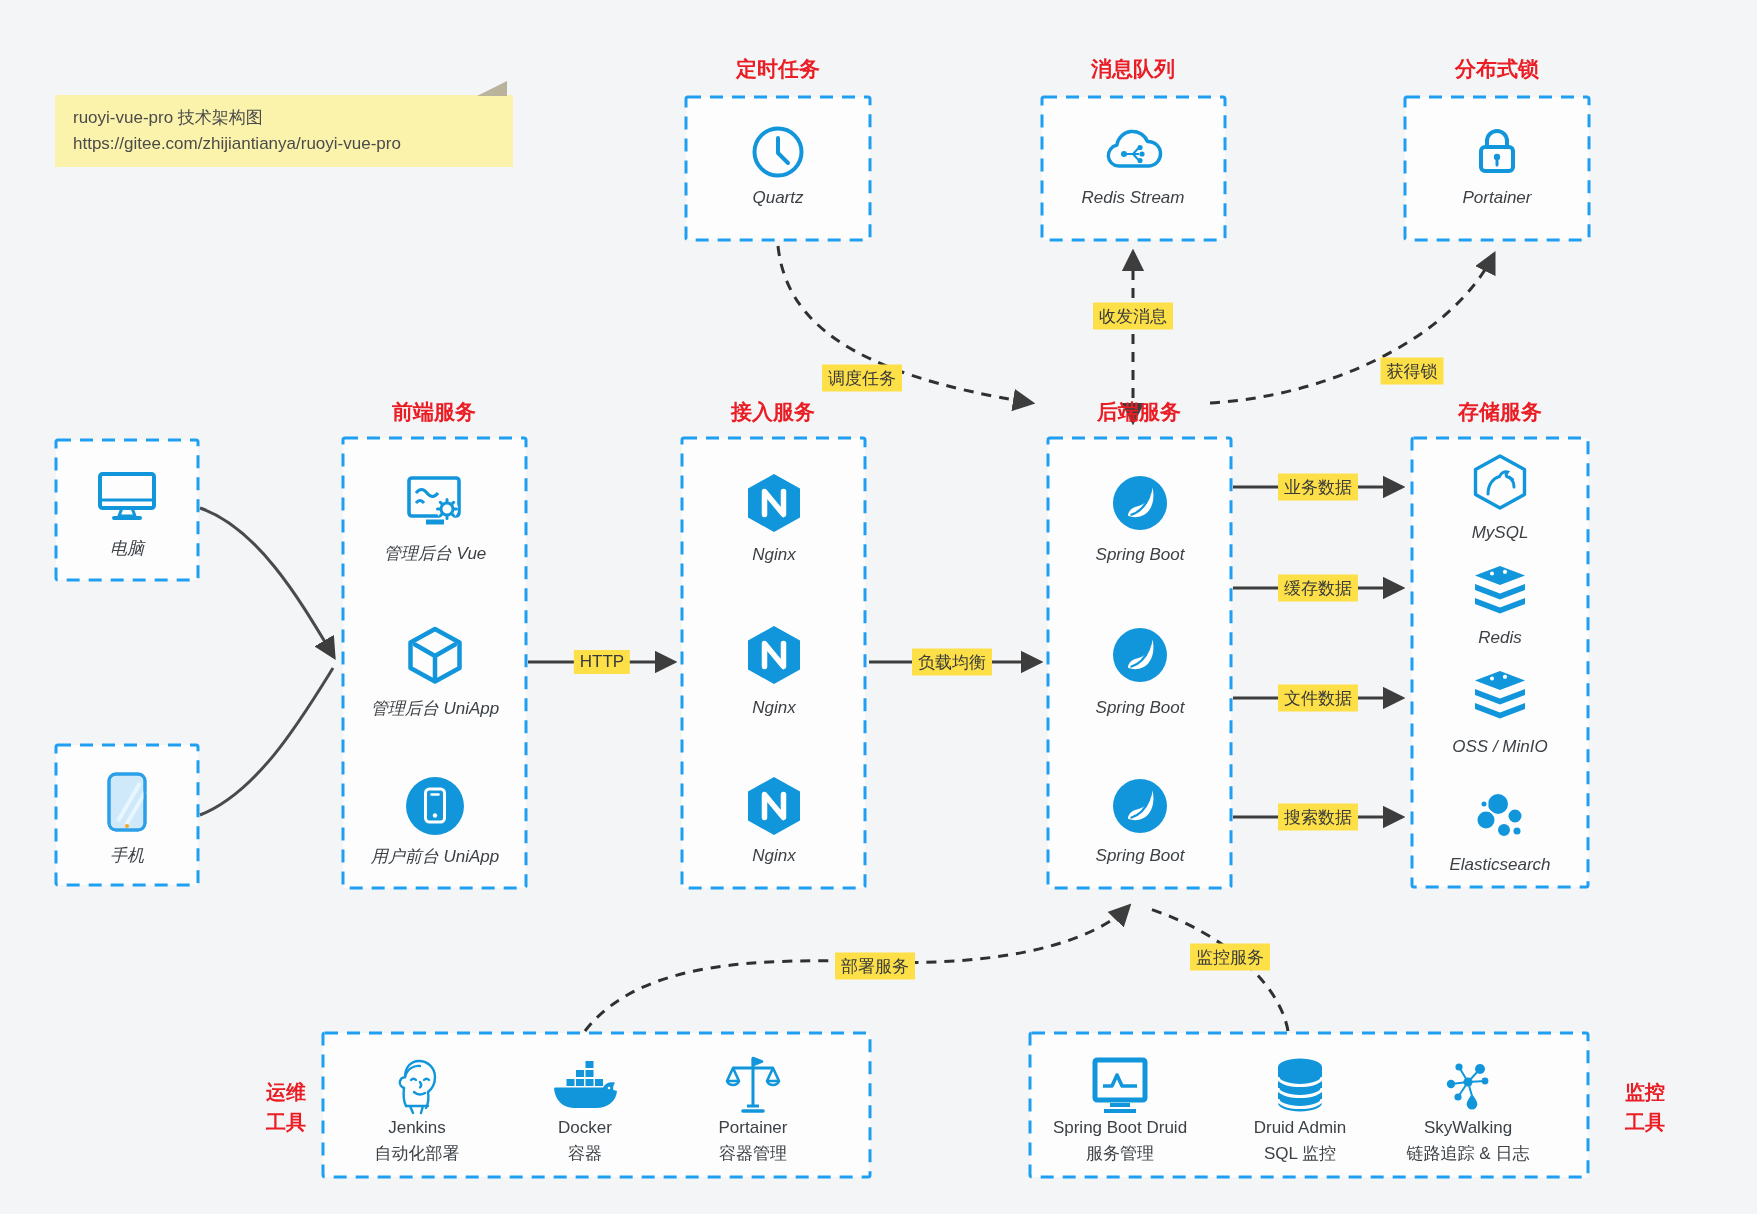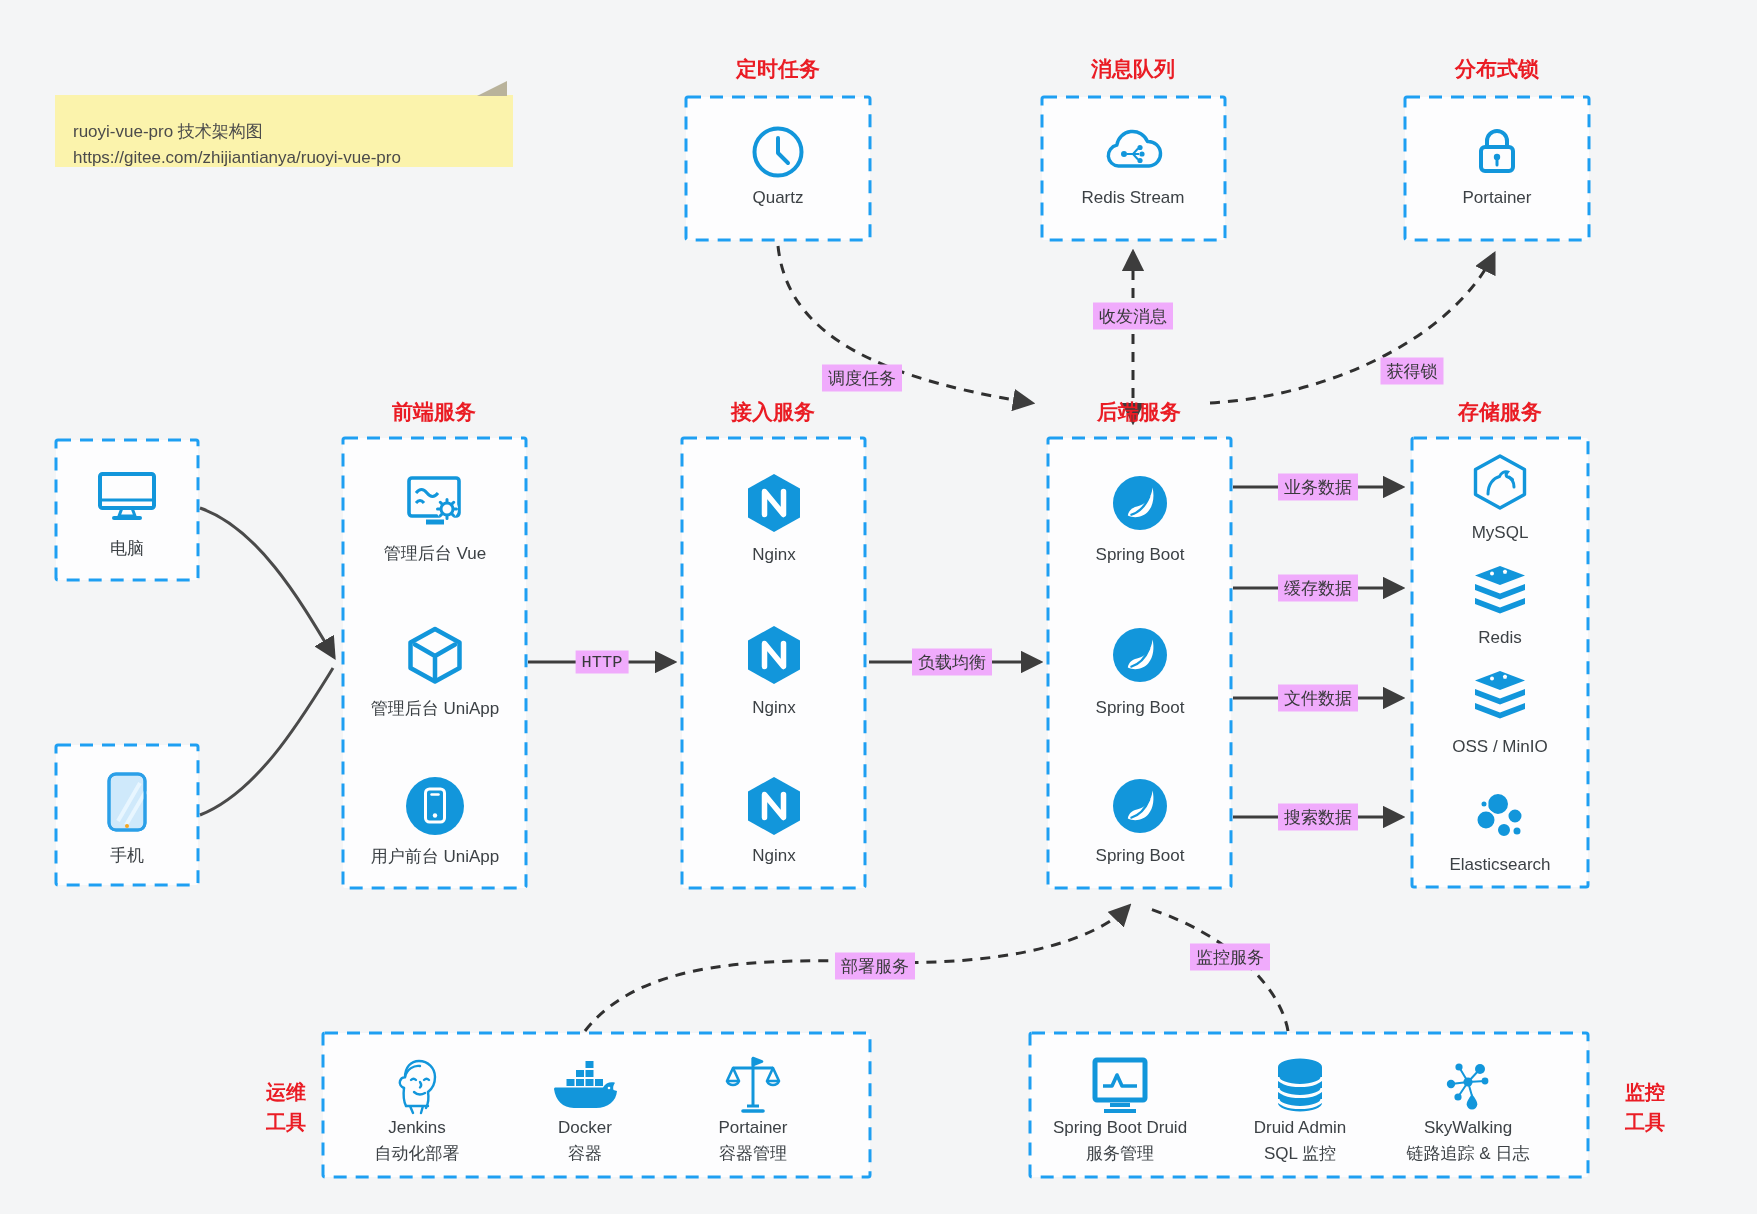--- a/index.html
+++ b/index.html
@@ -1,30 +1,30 @@
 <!DOCTYPE html>
 <html><head>
 <meta charset="utf-8">
 <style>
   html,body{margin:0;padding:0;background:#f4f5f6;}
   .canvas{position:relative;width:1757px;height:1214px;background:#f4f5f6;overflow:hidden;
           font-family:"Liberation Sans", sans-serif;}
   svg.layer{position:absolute;left:0;top:0;z-index:0;}
   .grp{position:absolute;z-index:1;}
   .ic{position:absolute;transform:translate(-50%,-50%);line-height:0;}
-  .lb{position:absolute;transform:translate(-50%,-50%);font-size:17px;color:#3c4145;white-space:nowrap;z-index:1;}
+  .lb{position:absolute;transform:translate(-50%,-50%);font-size:17px;color:#3c4145;white-space:nowrap;z-index:1;font-style:italic;}
   .rt{position:absolute;transform:translate(-50%,-50%);font-size:21px;font-weight:bold;color:#ea1c24;white-space:nowrap;z-index:1;}
   .side-rt{position:absolute;transform:translateX(-50%);font-size:20px;font-weight:bold;color:#ea1c24;
            text-align:center;line-height:30px;white-space:nowrap;z-index:1;}
-  .el{position:absolute;transform:translate(-50%,-50%);font-size:17px;color:#38393b;background:#f0abfc;
-      padding:2px 6px;white-space:nowrap;z-index:2;font-family:Liberation Mono, monospace;}
+  .el{position:absolute;transform:translate(-50%,-50%);font-size:17px;color:#38393b;background:#fde047;
+      padding:2px 6px;white-space:nowrap;z-index:2;}
   .b2{position:absolute;transform:translateX(-50%);text-align:center;font-size:17px;line-height:26px;
       color:#3c4145;white-space:nowrap;z-index:1;}
   .note{position:absolute;left:55px;top:95px;width:458px;height:72px;background:#fbf3ac;z-index:1;
-        padding:24px 18px;box-sizing:border-box;font-size:17px;line-height:26px;color:#4b4b4b;}
+        padding:10px 18px;box-sizing:border-box;font-size:17px;line-height:26px;color:#4b4b4b;}
   .note-fold{position:absolute;top:-14px;right:6px;width:0;height:0;
              border-left:30px solid transparent;border-bottom:15px solid #b9b39b;}
 </style>
 </head>
 <body>
 
 <div class="canvas">
 
   <svg class="layer" width="1757" height="1214" viewBox="0 0 1757 1214">
     <defs>

